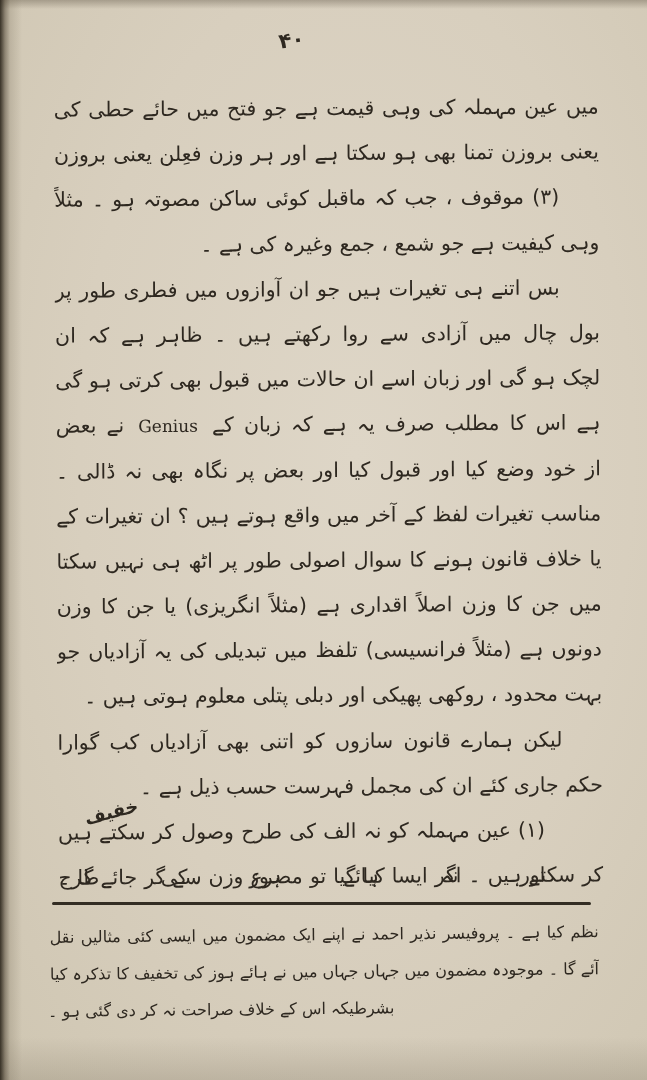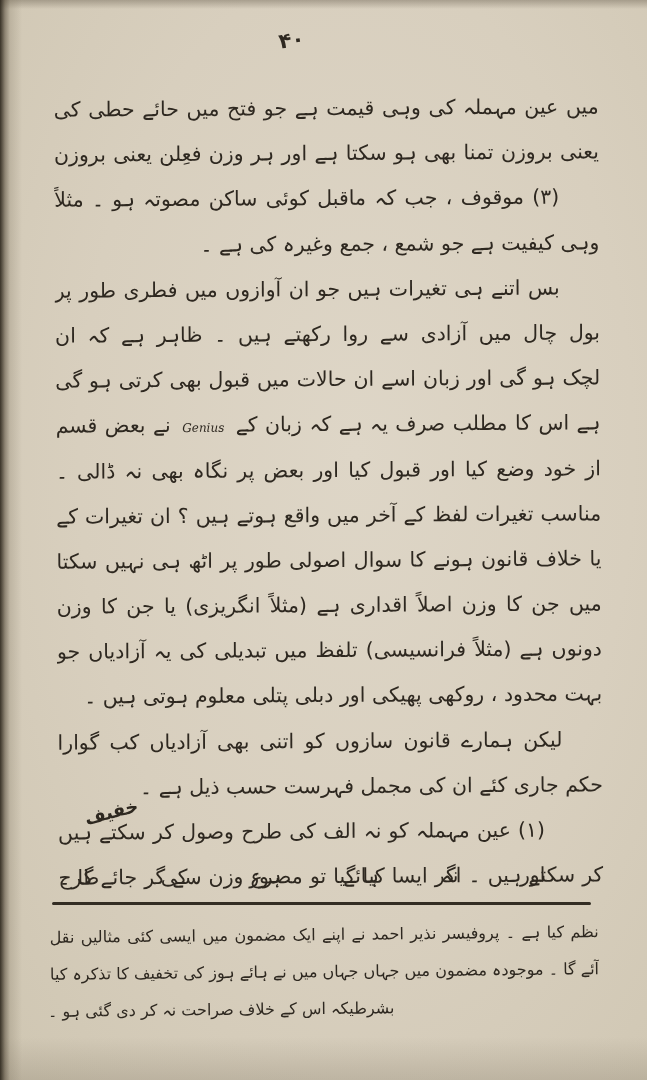--- a/index.html
+++ b/index.html
@@ -32,22 +32,22 @@
   }
   .just{ text-align:justify; text-align-last:justify; white-space:normal; }
   .indent{ padding-right:40px; }
   .indent2{ padding-right:58px; }
   .rel{ position:relative; overflow:visible; }
   .insert-word{
     position:absolute; left:26px; top:-21px;
     font-size:18px; font-weight:bold; transform:rotate(-14deg);
   }
   .latin{
-    font-family:"DejaVu Serif", serif; font-style:italic;
-    font-size:12px; direction:ltr; unicode-bidi:embed; padding:0 4px;
+    font-family:"DejaVu Serif", serif; 
+    font-size:17px; direction:ltr; unicode-bidi:embed; padding:0 4px;
   }
   .fn-rule{
     position:absolute; top:902px; right:56px; left:52px;
     border-top:3px solid #332d23; border-radius:2px;
   }
   .footnote{
     position:absolute; top:916px; right:48px; left:50px;
     direction:rtl; transform:rotate(-0.6deg);
   }
   .fn-line{

